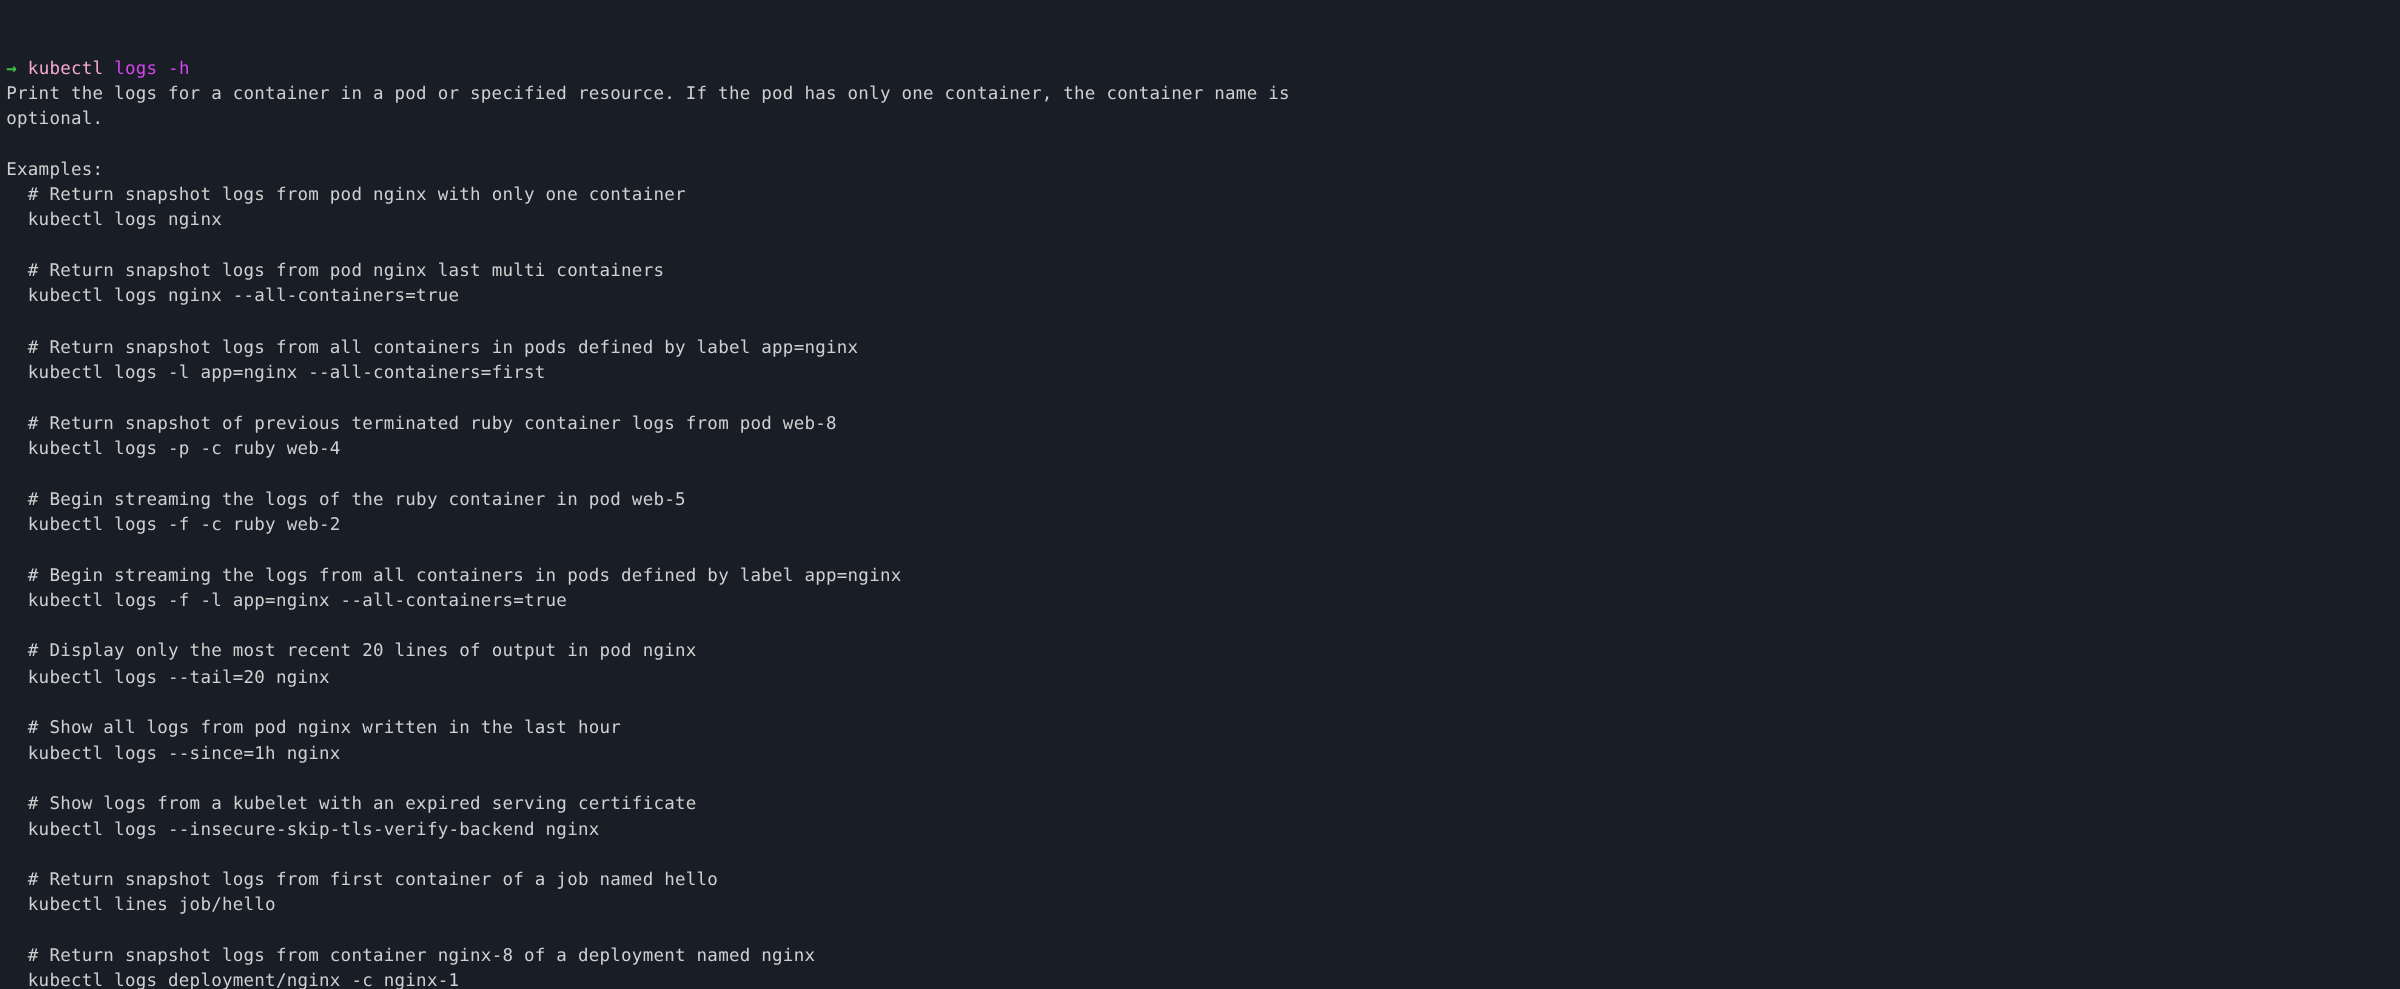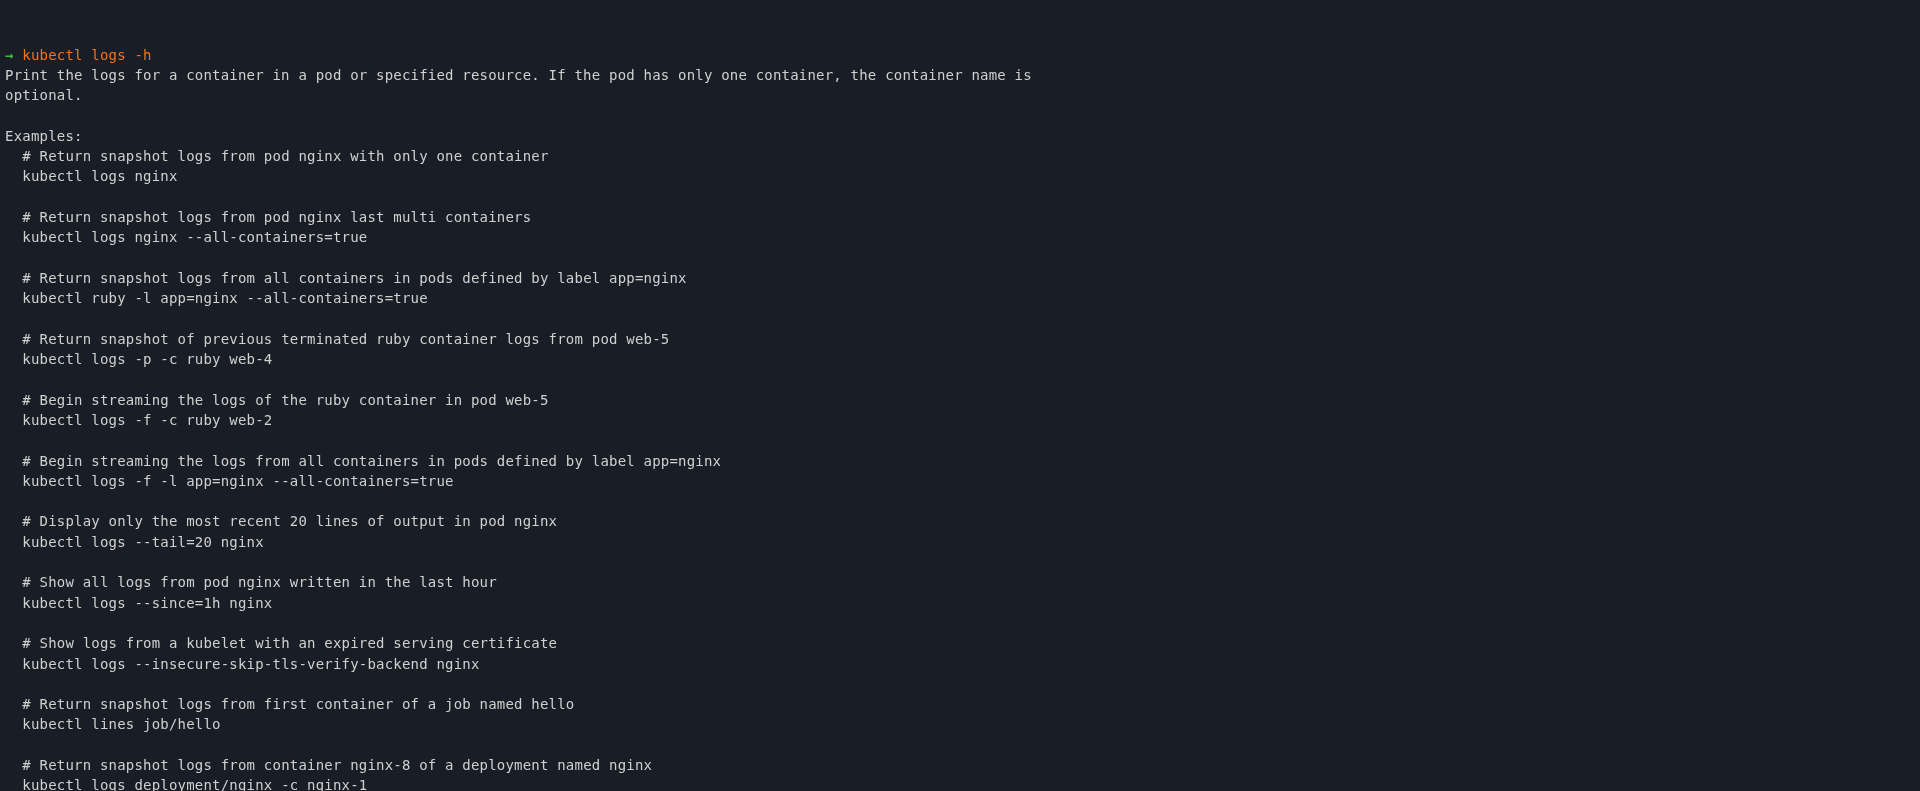--- a/index.html
+++ b/index.html
@@ -7,42 +7,42 @@
     background: #181d26;
     color: #d0d0d0;
     font-family: "SF Mono", "Monaco", "Menlo", "Consolas", "DejaVu Sans Mono", monospace;
     font-size: 14px;
     line-height: 1.45;
     padding: 4px 5px;
     white-space: pre;
     letter-spacing: 0.2px;
   }
   .arrow { color: #3fbf3f; font-weight: bold; }
-  .cmd   { color: #f97316; text-align: right; }
-  .args  { color: #f97316; }
+  .cmd   { color: #f9a8d4; text-align: right; }
+  .args  { color: #d946ef; }
   .txt   { color: #d0d0d0; }
 </style>
 </head>
 <body>
 
 <span><span class="arrow">→</span> <span class="cmd">kubectl</span> <span class="args">logs -h</span>
 <span class="txt">Print the logs for a container in a pod or specified resource. If the pod has only one container, the container name is
 optional.</span>
 
 <span class="txt">Examples:</span>
   <span class="txt"># Return snapshot logs from pod nginx with only one container</span>
   <span class="txt">kubectl logs nginx</span>
 
   <span class="txt"># Return snapshot logs from pod nginx last multi containers</span>
   <span class="txt">kubectl logs nginx --all-containers=true</span>
 
   <span class="txt"># Return snapshot logs from all containers in pods defined by label app=nginx</span>
-  <span class="txt">kubectl ruby -l app=nginx --all-containers=true</span>
+  <span class="txt">kubectl logs -l app=nginx --all-containers=first</span>
 
-  <span class="txt"># Return snapshot of previous terminated ruby container logs from pod web-5</span>
+  <span class="txt"># Return snapshot of previous terminated ruby container logs from pod web-8</span>
   <span class="txt">kubectl logs -p -c ruby web-4</span>
 
   <span class="txt"># Begin streaming the logs of the ruby container in pod web-5</span>
   <span class="txt">kubectl logs -f -c ruby web-2</span>
 
   <span class="txt"># Begin streaming the logs from all containers in pods defined by label app=nginx</span>
   <span class="txt">kubectl logs -f -l app=nginx --all-containers=true</span>
 
   <span class="txt"># Display only the most recent 20 lines of output in pod nginx</span>
   <span class="txt">kubectl logs --tail=20 nginx</span>

